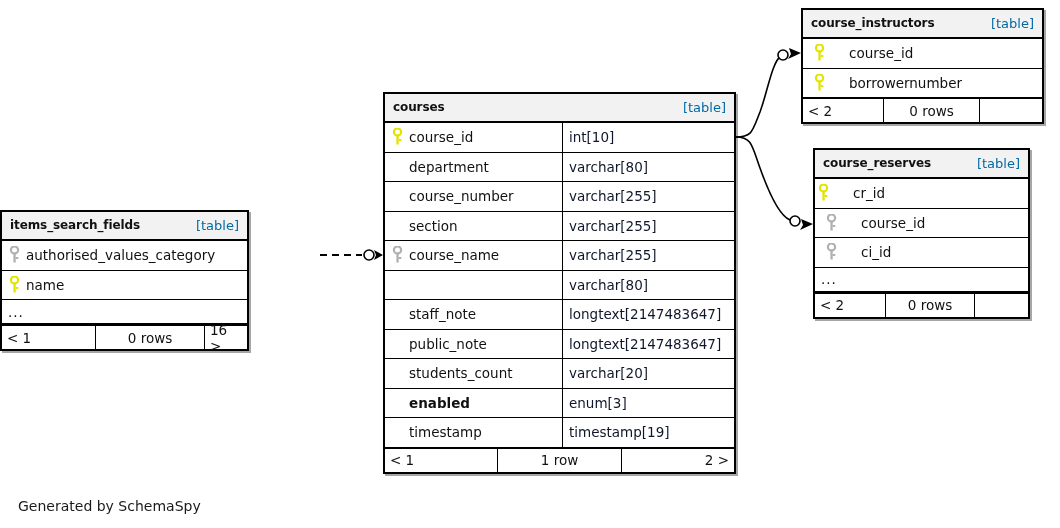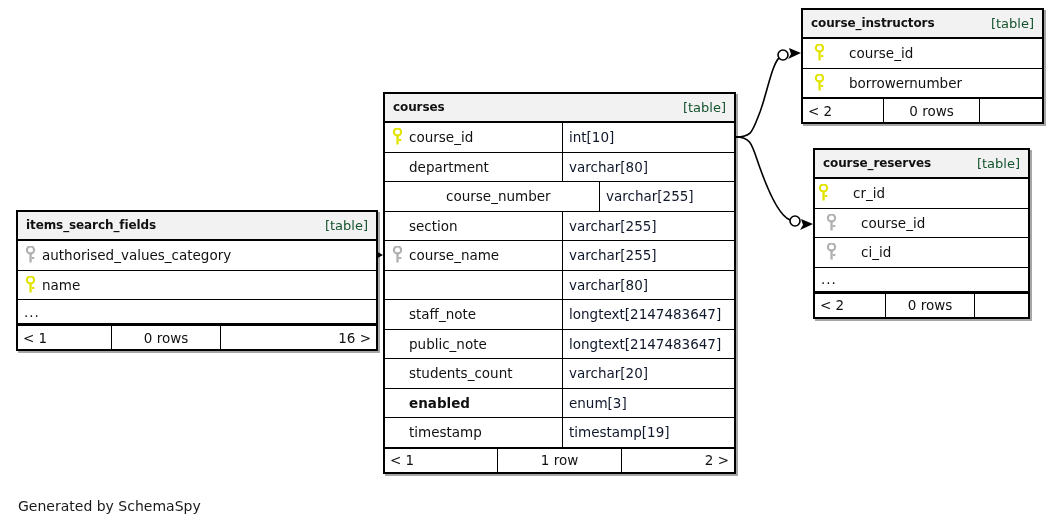--- a/index.html
+++ b/index.html
@@ -50,21 +50,21 @@
     height: 29px;
   }
   .tbl-title {
     font-weight: bold;
     font-size: 12px;
     color: #111111;
     letter-spacing: -0.1px;
   }
   .tbl-kind {
     font-size: 13px;
-    color: #14532d;
+    color: #0369a1;
   }
 
   .tbl-row {
     display: flex;
     align-items: stretch;
     border-bottom: 1px solid #000000;
     box-sizing: border-box;
     height: 29.5px;
   }
   .tbl-row:last-of-type { }
@@ -167,21 +167,21 @@
       <path d="M 813 224 L 801 219 L 803 225 L 800 230 Z" fill="#000000"></path>
     </g>
 
     <g>
       <line x1="320" y1="255" x2="362" y2="255" stroke="#000000" stroke-width="1.8" stroke-dasharray="7 5"></line>
       <circle cx="369" cy="255" r="5" fill="#ffffff" stroke="#000000" stroke-width="1.6"></circle>
       <path d="M 383 255 L 374 250 L 376 255 L 374 260 Z" fill="#000000"></path>
     </g>
   </svg>
 
-  <div class="table-box" id="tbl-items_search_fields" style="left:16px; top:210px; width:362px;">
+  <div class="table-box" id="tbl-items_search_fields" style="left:0; top:210px; width:249px;">
     <div class="tbl-header">
       <span class="tbl-title">items_search_fields</span>
       <span class="tbl-kind">[table]</span>
     </div>
 
     <div class="tbl-row">
       <div class="cell-name full">
         <span class="key-slot">
           <svg width="11" height="18" viewBox="0 0 11 18">
             <circle cx="5.5" cy="4" r="3.6" fill="none" stroke="#b0b0b0" stroke-width="2.2"></circle>
@@ -237,21 +237,21 @@
 
     <div class="tbl-row">
       <div class="cell-name" style="flex:0 0 177px;">
         <span class="key-slot"></span>
         <span>department</span>
       </div>
       <div class="cell-type">varchar[80]</div>
     </div>
 
     <div class="tbl-row">
-      <div class="cell-name" style="flex:0 0 177px;margin-left:37px;">
+      <div class="cell-name" style="flex:0 0 177px;">
         <span class="key-slot"></span>
         <span>course_number</span>
       </div>
       <div class="cell-type">varchar[255]</div>
     </div>
 
     <div class="tbl-row">
       <div class="cell-name" style="flex:0 0 177px;">
         <span class="key-slot"></span>
         <span>section</span>

